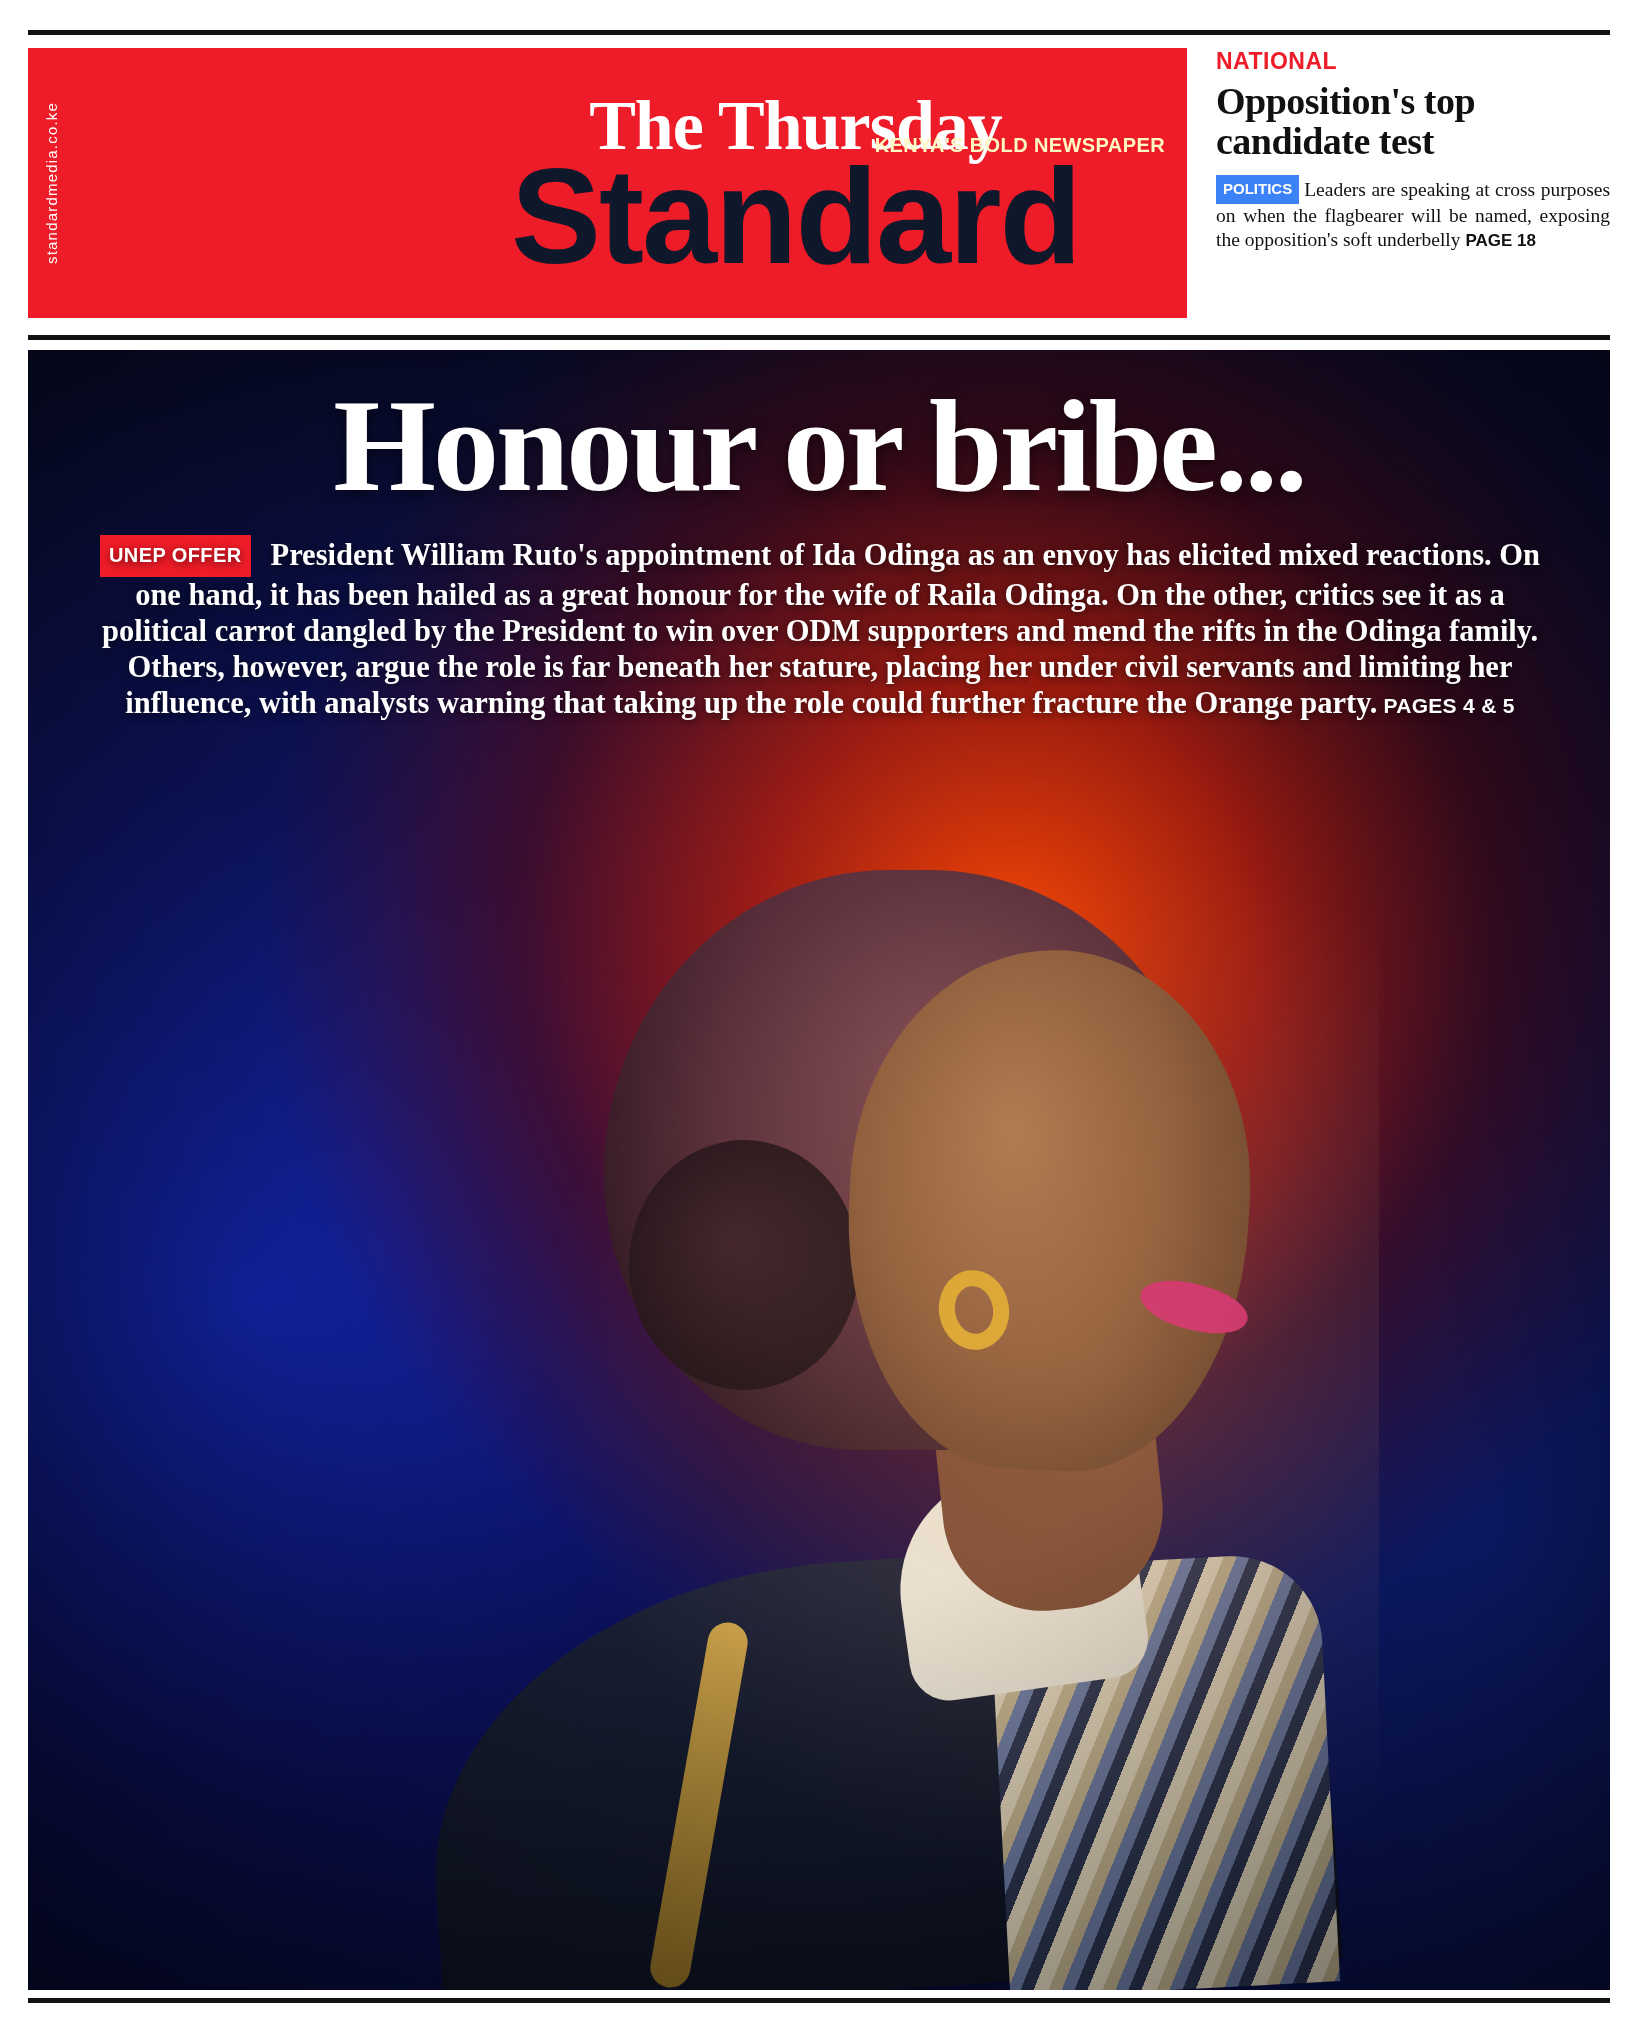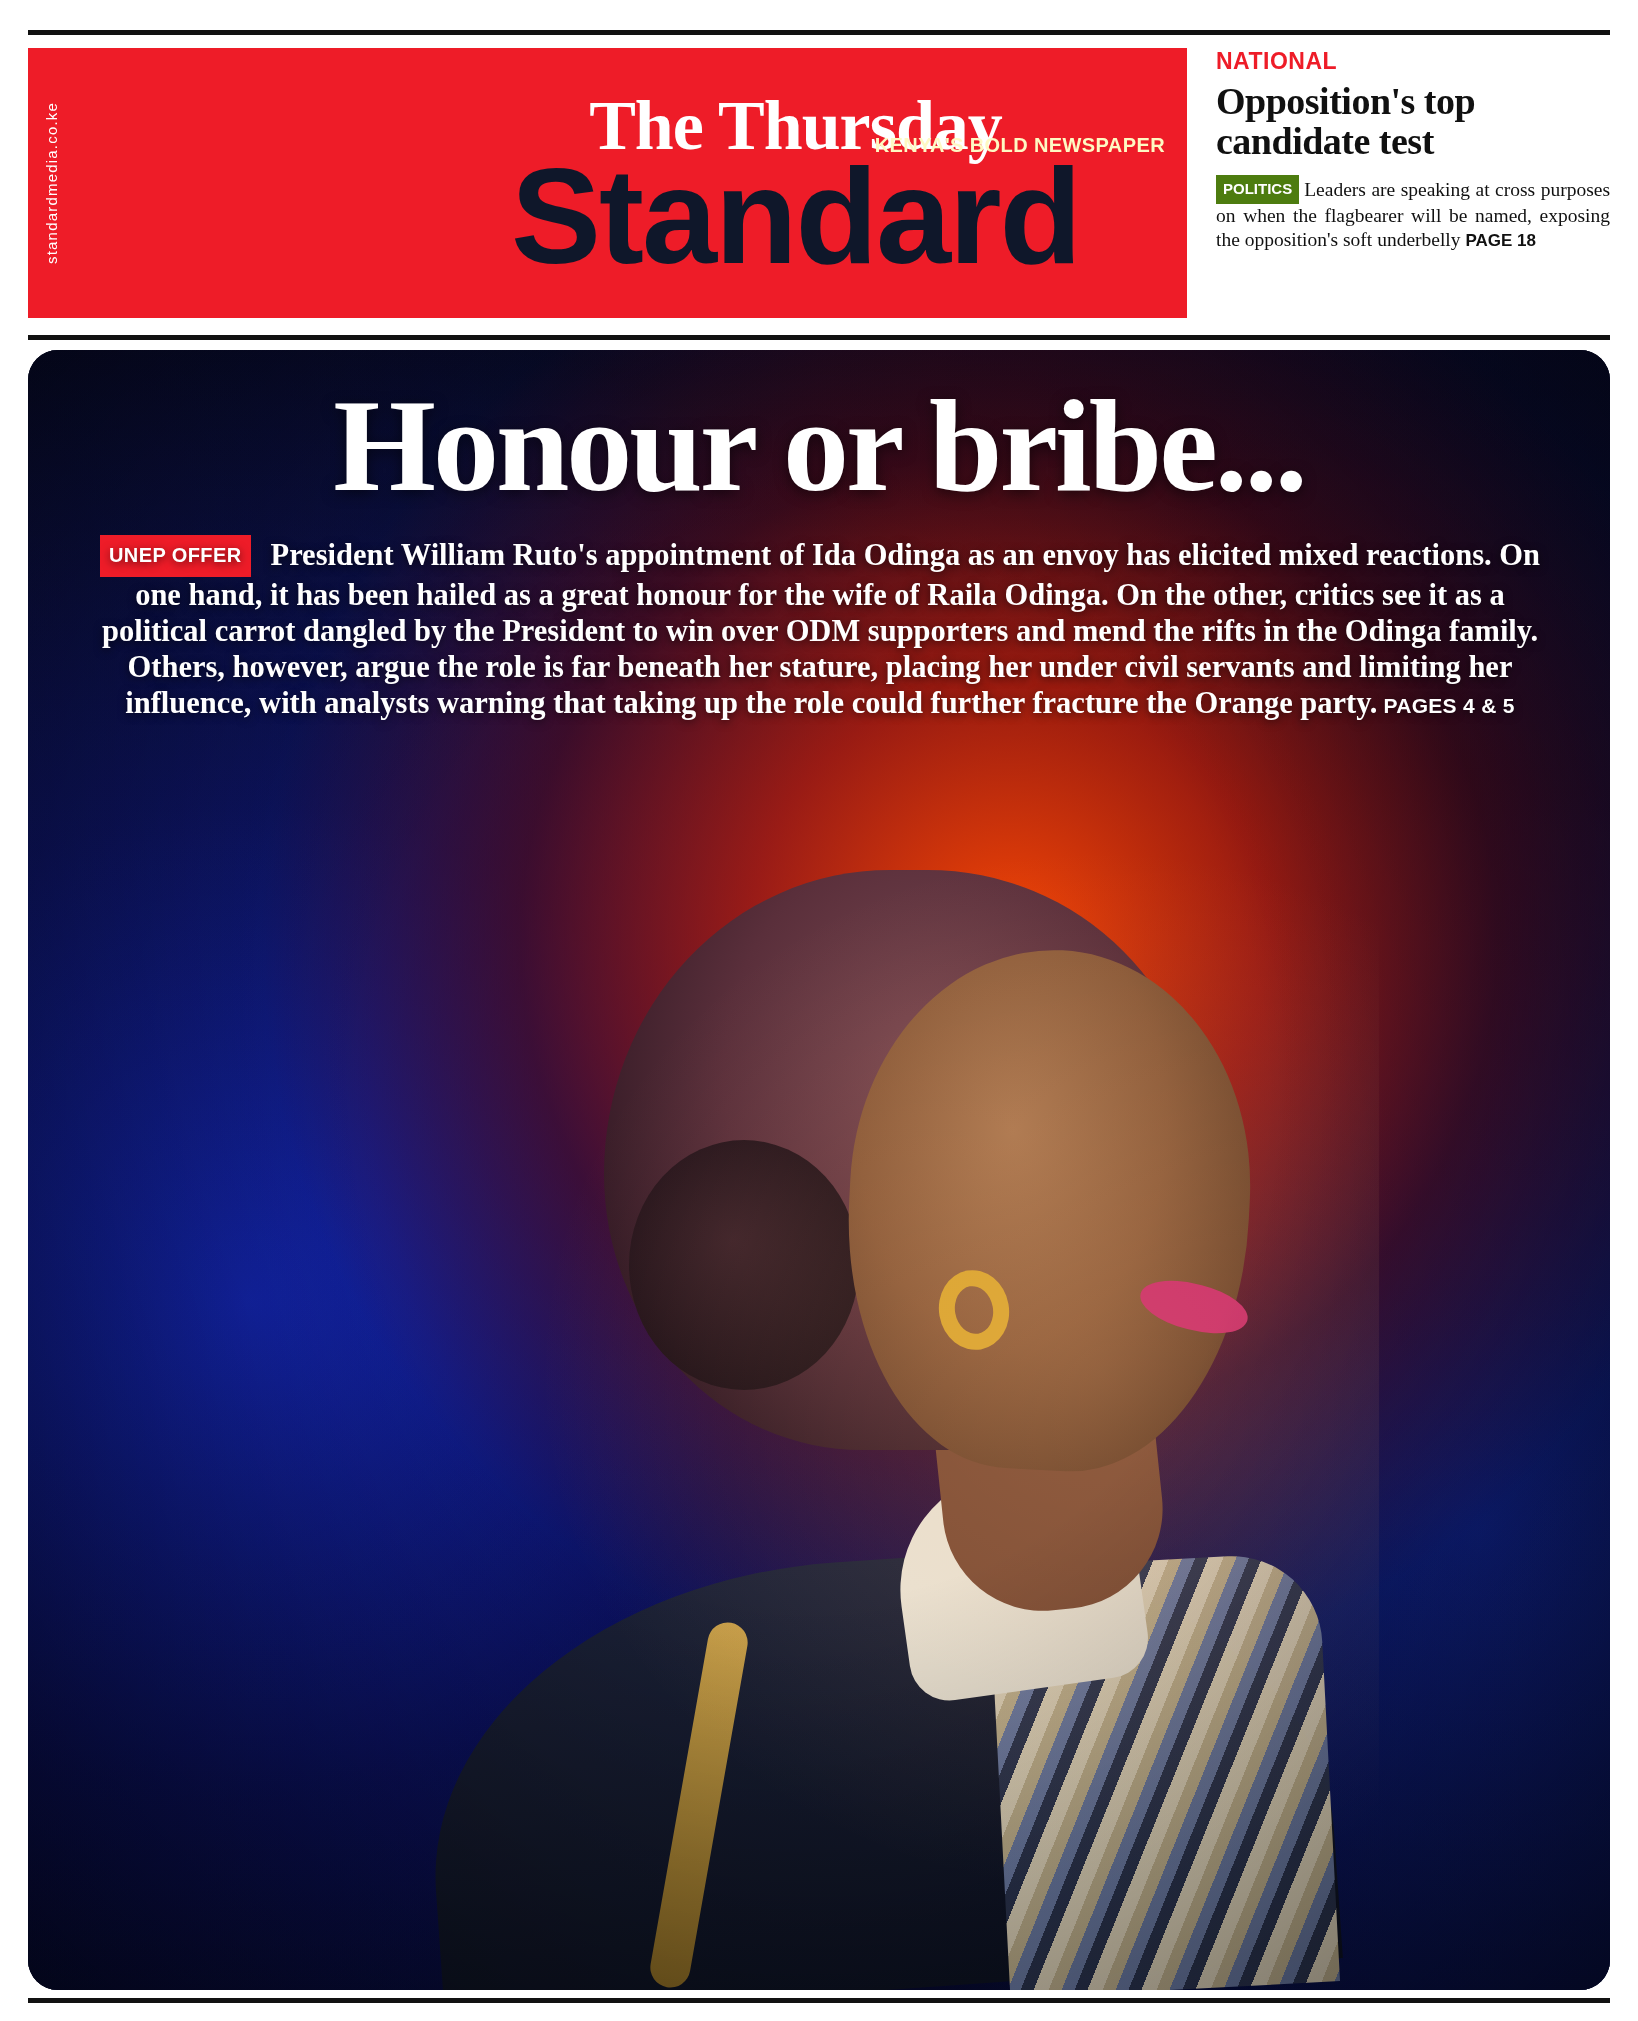--- a/index.html
+++ b/index.html
@@ -131,21 +131,21 @@
   .sky-body {
     margin-top: 14px;
     font-family: "Liberation Serif", serif;
     font-size: 19.5px;
     line-height: 24px;
     color: #111;
     text-align: justify;
   }
   .tag-politics {
     display: inline-block;
-    background: #4d7c0f;
+    background: #3b82f6;
     color: #ffffff;
     font-family: "Liberation Sans", sans-serif;
     font-weight: 700;
     font-size: 15px;
     padding: 2px 7px 3px 7px;
     margin-right: 5px;
     vertical-align: 2px;
   }
   .pageref {
     font-family: "Liberation Sans", sans-serif;
@@ -165,21 +165,20 @@
 
   
   .hero {
     position: absolute;
     left: 28px;
     top: 350px;
     width: 1582px;
     height: 1640px;
     background: #000814;
     overflow: hidden;
-    border-radius: 30px;
   }
   .hero-bg {
     position: absolute;
     inset: 0;
     background:
       radial-gradient(circle at 62% 36%, rgba(255,72,0,0.95) 0%, rgba(200,30,0,0.75) 18%, rgba(90,8,10,0.6) 34%, rgba(10,10,40,0.1) 52%),
       radial-gradient(circle at 14% 58%, rgba(20,40,190,0.95) 0%, rgba(12,20,120,0.7) 30%, rgba(4,6,40,0.2) 60%),
       radial-gradient(circle at 92% 72%, rgba(20,50,200,0.8) 0%, rgba(6,10,70,0.5) 40%, rgba(2,4,20,0.1) 70%),
       linear-gradient(180deg, #0a0d2e 0%, #131a4a 30%, #070a22 70%, #04060f 100%);
   }

